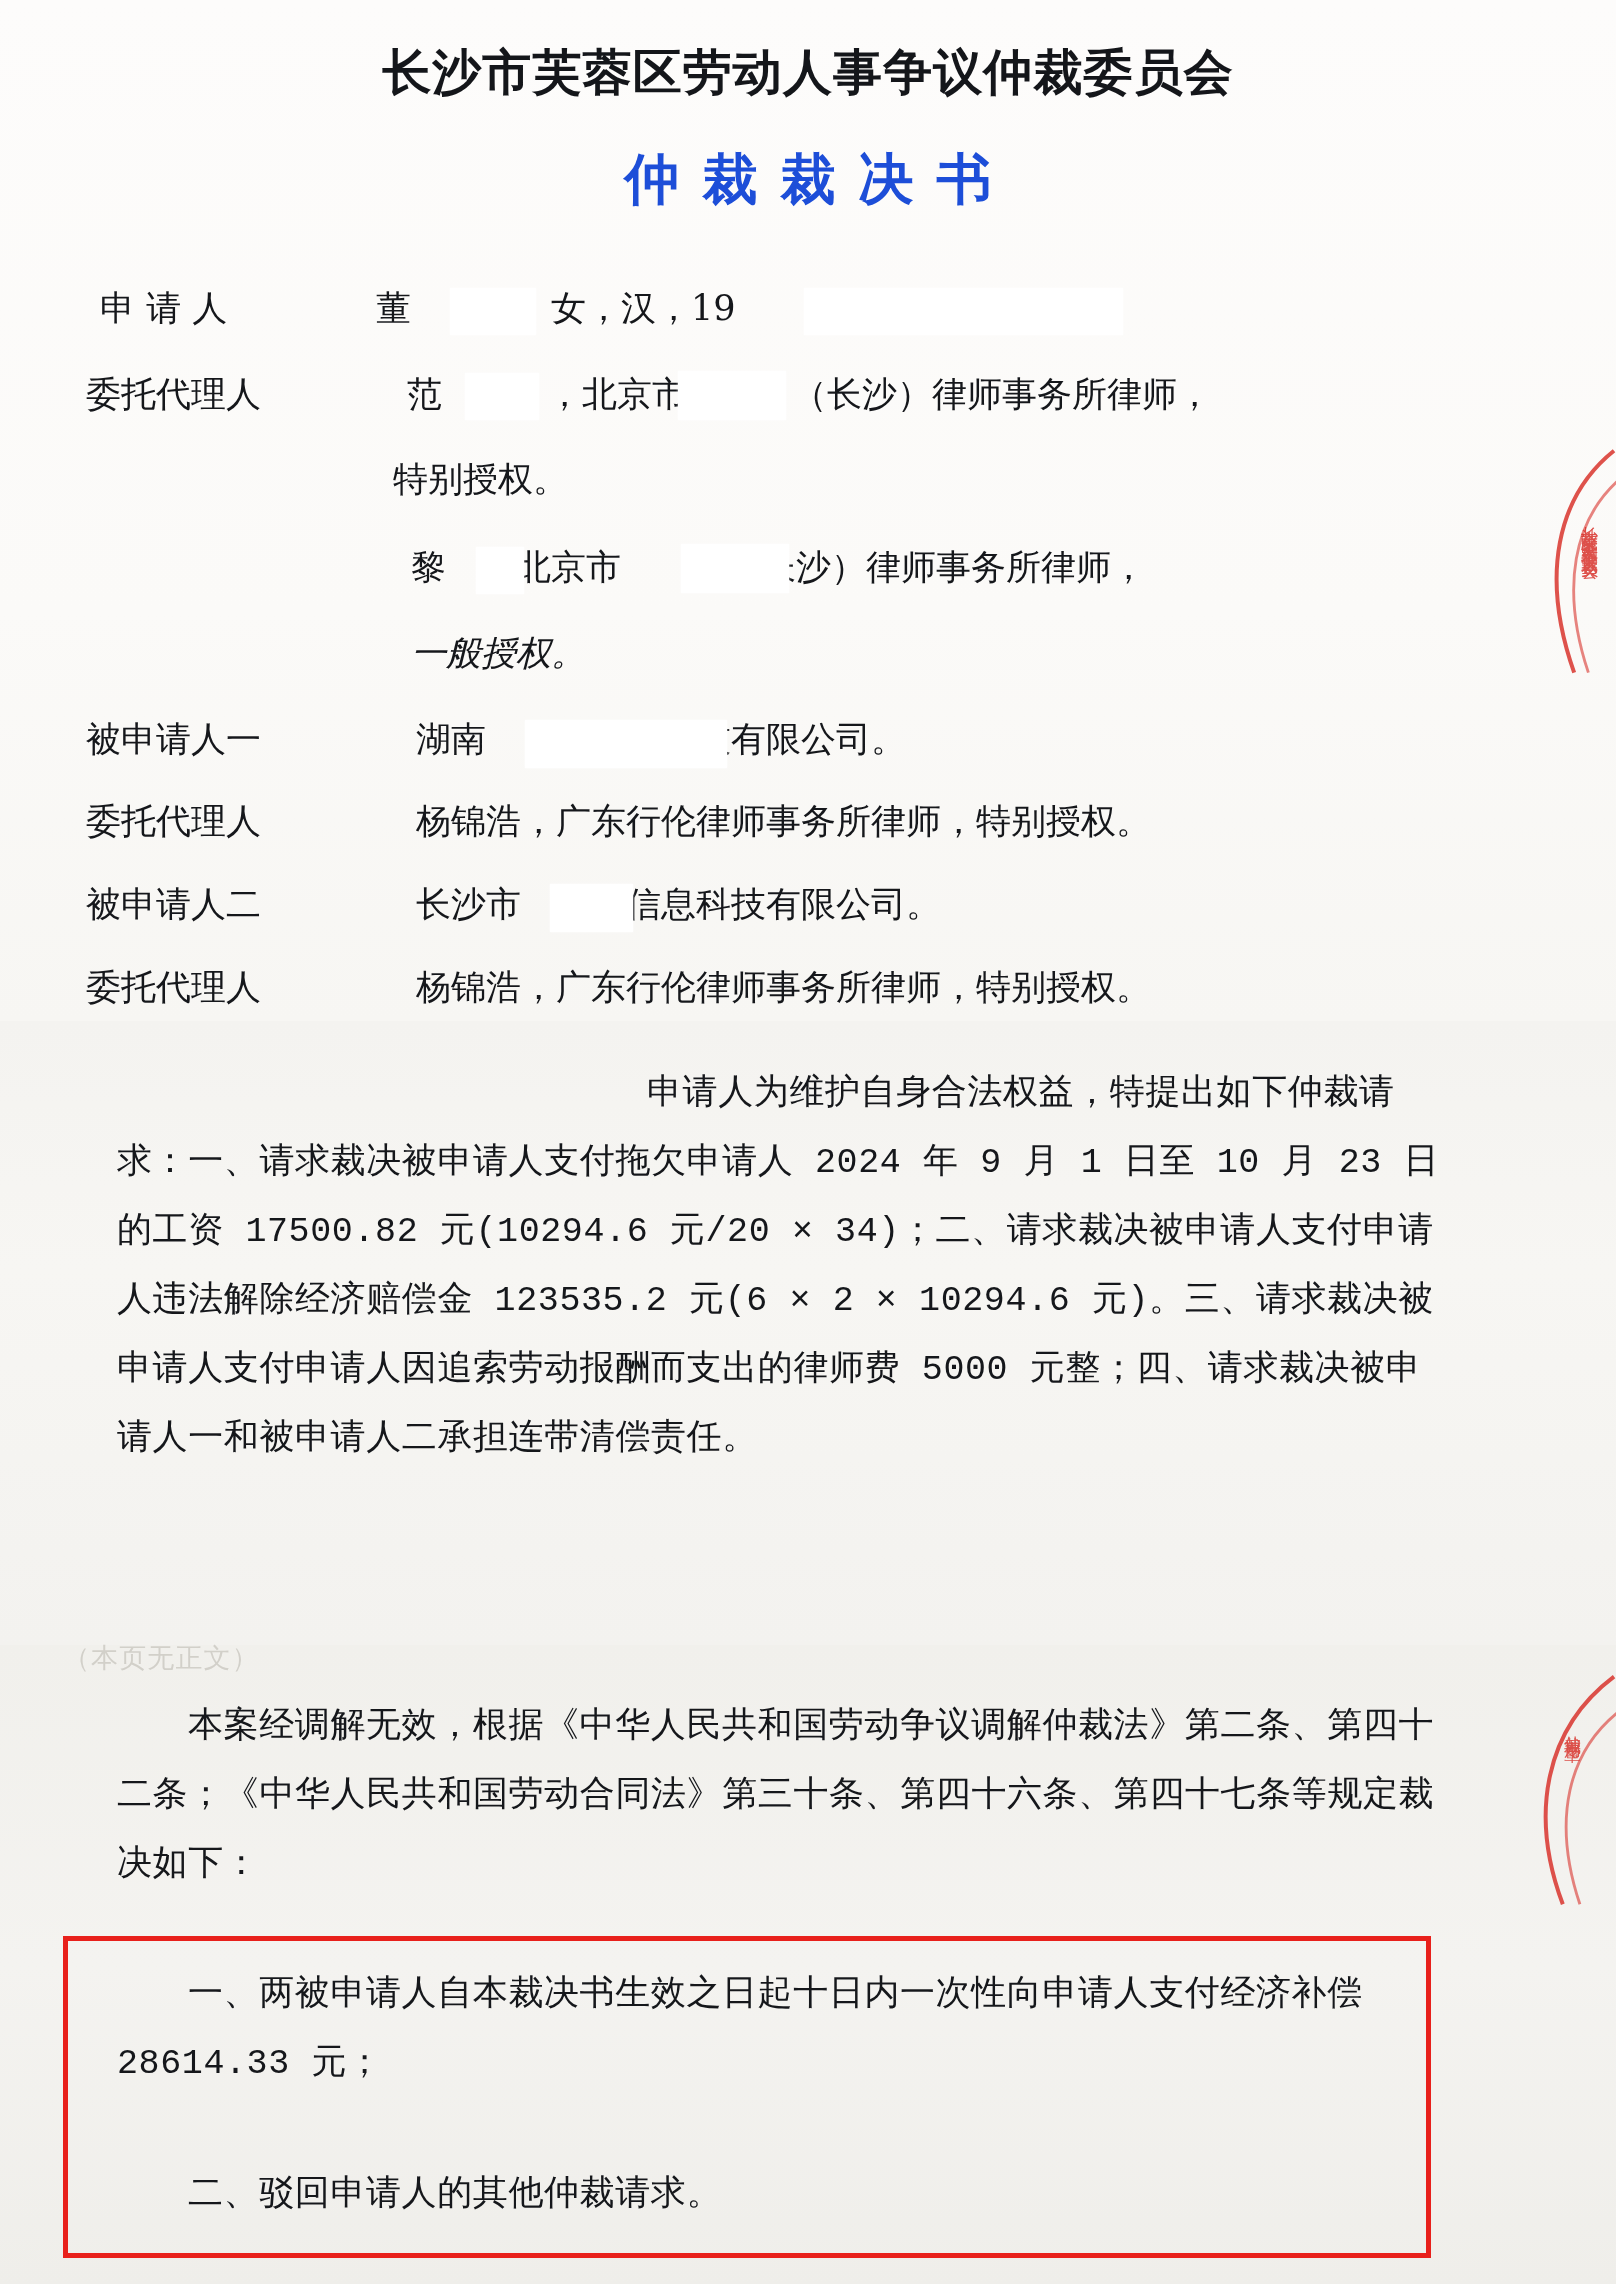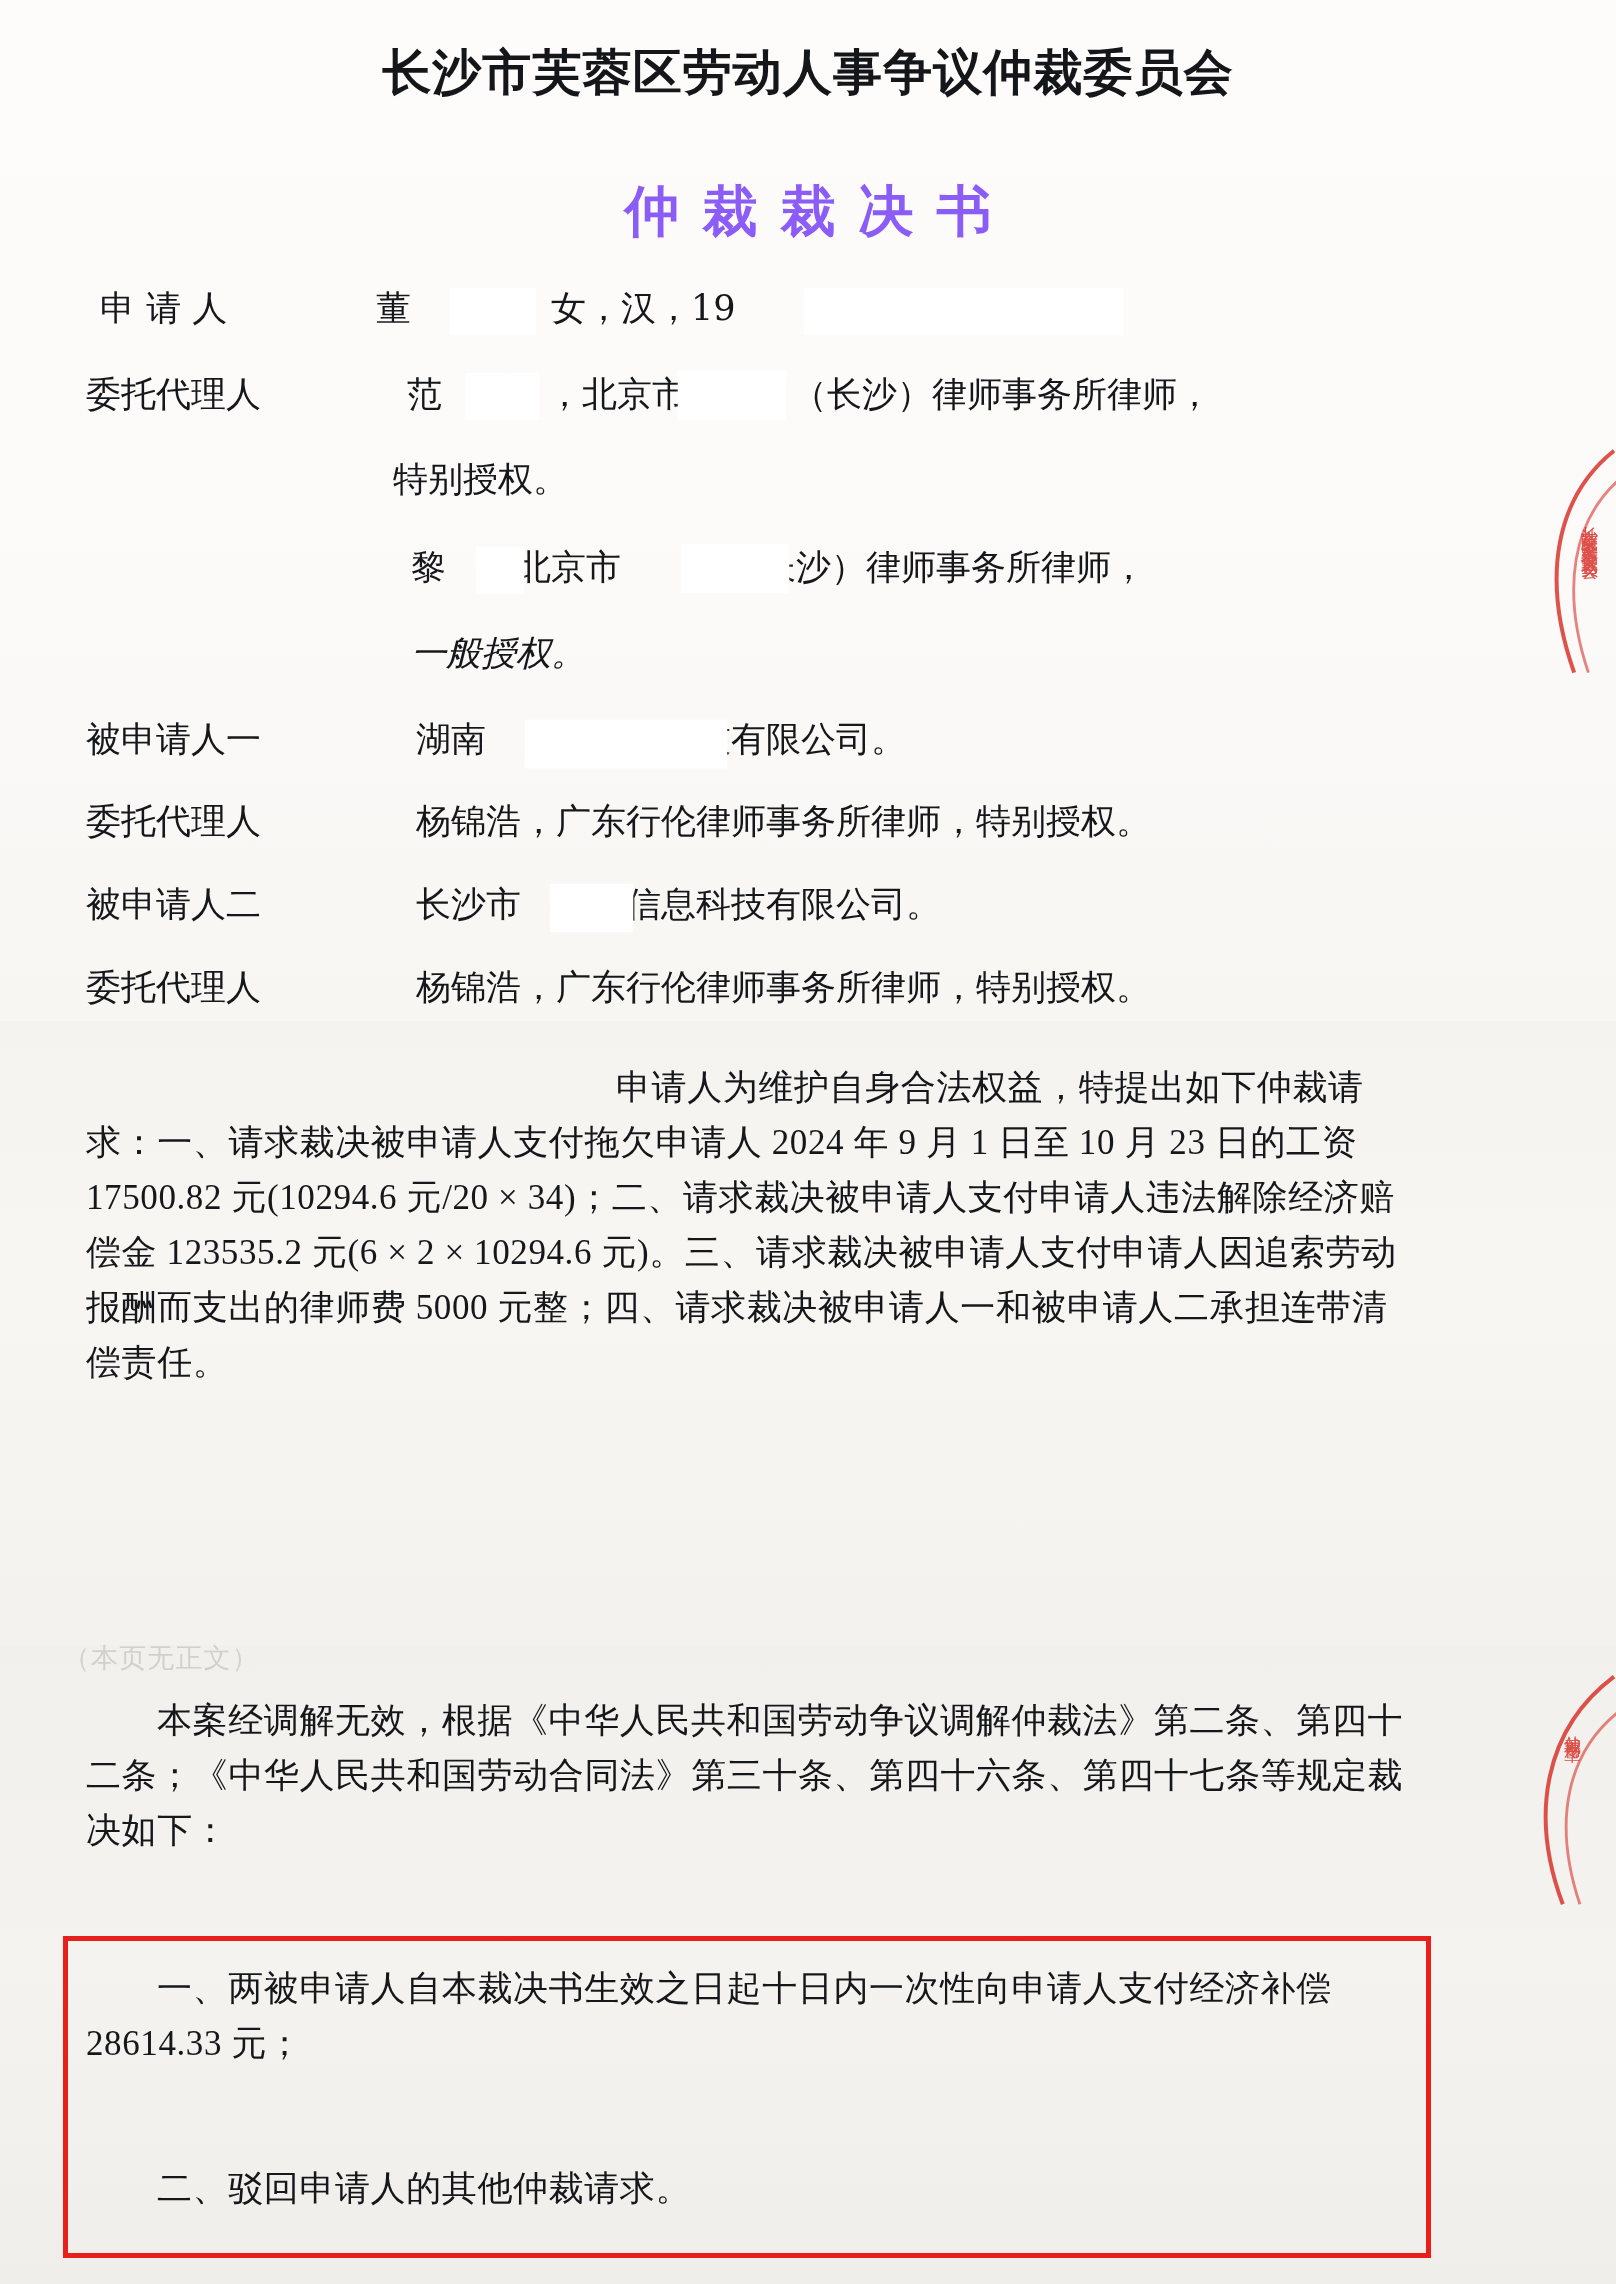--- a/index.html
+++ b/index.html
@@ -50,33 +50,33 @@
     position: absolute;
     top: 143px;
     left: 0;
     width: 100%;
     text-align: center;
     font-family: "DejaVu Serif", "Liberation Serif", serif;
     font-weight: bold;
     font-size: 55px;
     letter-spacing: 23px;
     text-indent: 23px;
-    color: #8b5cf6;
-    margin-top: 32px;
+    color: #1d4ed8;
   }
 
   
   .para {
     position: absolute;
     color: #15171b;
-    font-family: Liberation Serif, serif;
+    font-family: Liberation Mono, monospace;
     font-size: 35px;
-    line-height: 55px;
+    line-height: 69px;
     letter-spacing: 0.6px;
     white-space: pre-wrap;
+    margin-left: 31px;
   }
 
   .lbl {
     position: absolute;
     font-family: "DejaVu Serif", "Liberation Serif", serif;
     font-size: 35px;
     color: #15171b;
     white-space: pre;
   }
 

